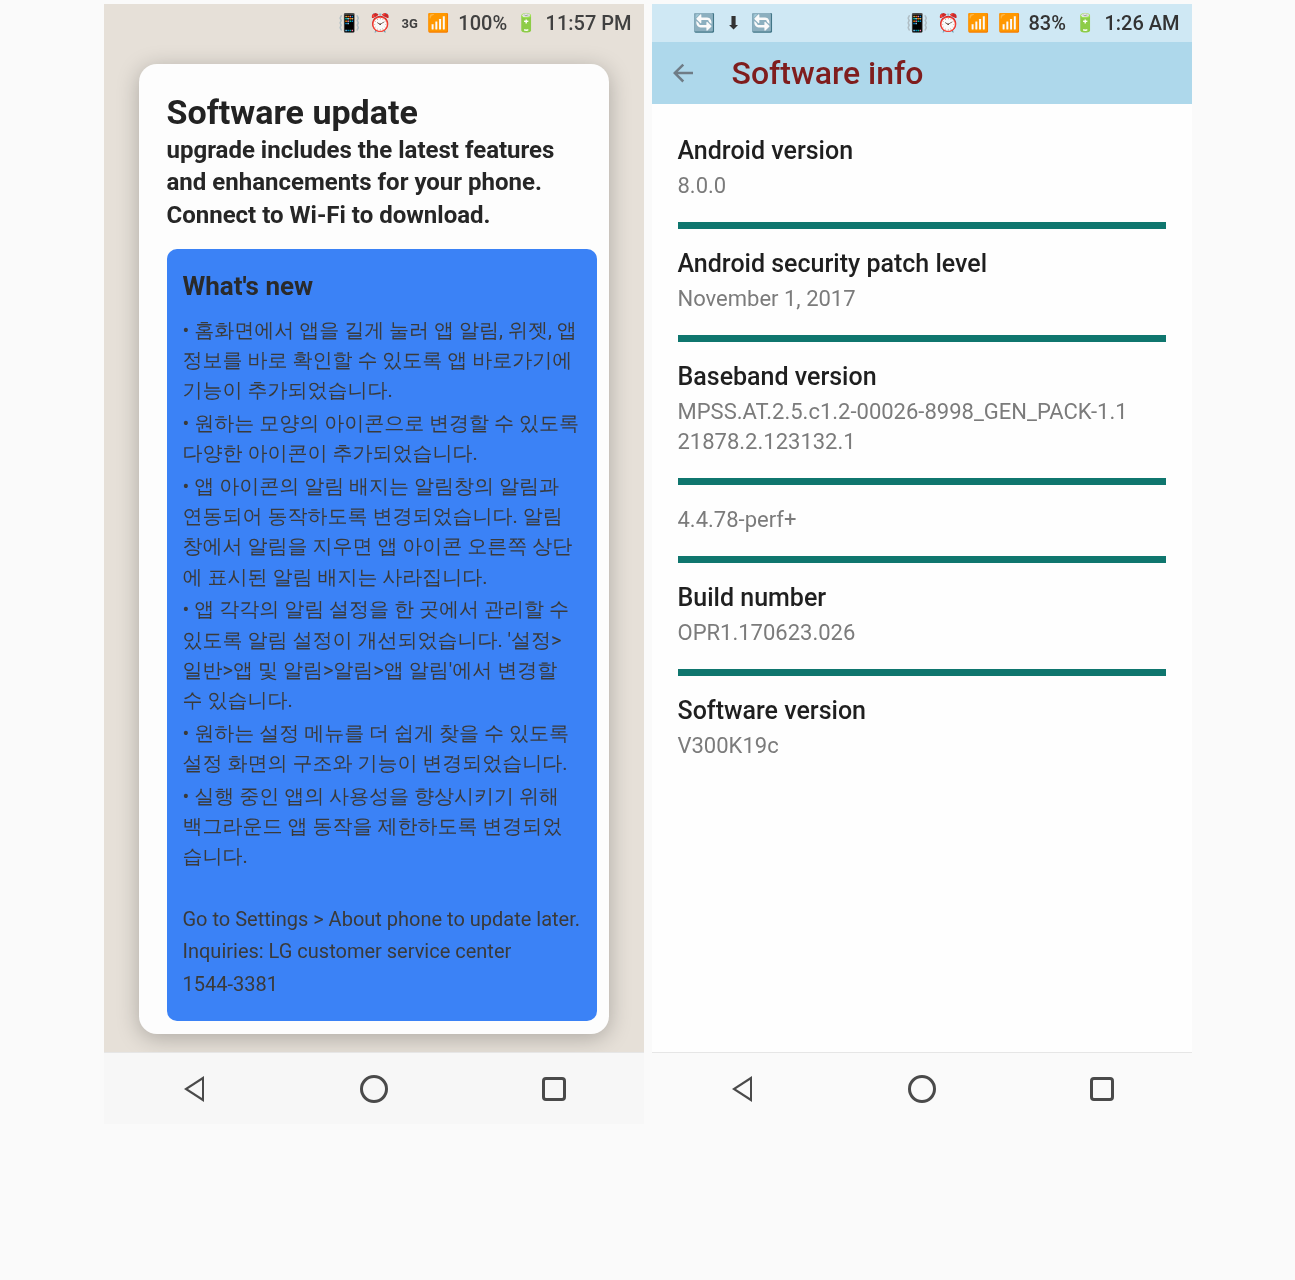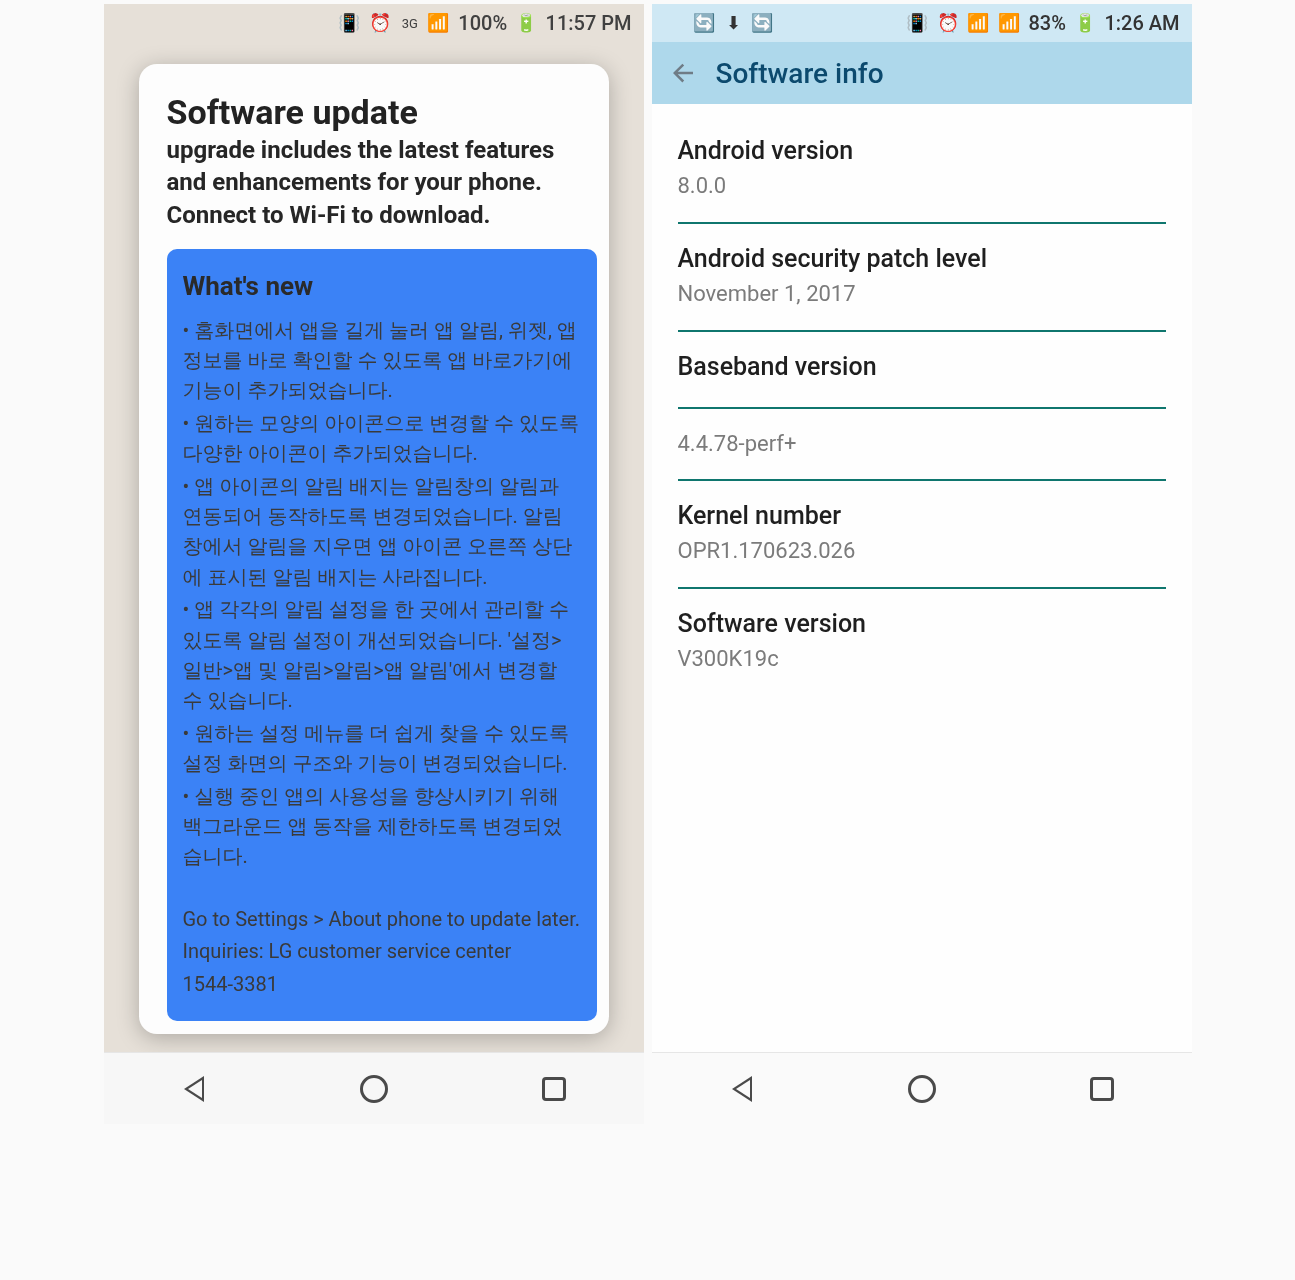--- a/index.html
+++ b/index.html
@@ -27,21 +27,21 @@
     padding: 0 12px;
     gap: 8px;
     font-size: 20px;
     color: #404040;
     font-weight: 500;
   }
   .status-bar.dark { color: #404040; background: #e6e0d8; }
   .status-bar.light { color: #333; background: #cfe8f4; }
   .status-left { display:flex; align-items:center; gap:10px; margin-right:auto; padding-left:30px;}
   .icon-glyph { font-size: 18px; line-height: 1; }
-  .net-label { font-size: 13px; font-weight: 400; margin: 0 2px; }
+  .net-label { font-size: 13px; font-weight: 700; margin: 0 2px; }
   
   .left-phone { background: #e6e0d8; }
   .dialog {
     position: absolute;
     top: 60px; left: 35px; right: 35px; bottom: 90px;
     background: #fdfdfd;
     border-radius: 18px;
     box-shadow: 0 4px 22px rgba(0,0,0,0.25);
     padding: 28px 12px 20px 28px;
     display: flex;
@@ -94,26 +94,27 @@
   .app-bar {
     background: #aed8eb;
     height: 62px;
     display: flex;
     align-items: center;
     padding: 0 16px;
     gap: 18px;
   }
   .back-arrow { color:#6f7c86; }
   .app-title {
-    font-size: 28px;
-    font-weight: 500;
-    color: #0c4a6e;
+    font-size: 32px;
+    font-weight: 500;
+    color: #7f1d1d;
+    margin-left: 16px;
   }
   .settings-list { padding: 12px 26px 0 26px; }
-  .setting-item { padding: 20px 0; border-bottom: 2px solid #0f766e; }
+  .setting-item { padding: 20px 0; border-bottom: 7px solid #0f766e; }
   .setting-item:last-child { border-bottom: none; }
   .setting-label {
     font-size: 25px;
     color: #1f1f1f;
     font-weight: 500;
     margin-bottom: 6px;
   }
   .setting-value {
     font-size: 22px;
     color: #7b7b7b;
@@ -234,26 +235,27 @@
     <div class="setting-item">
       <div class="setting-label">Android version</div>
       <div class="setting-value">8.0.0</div>
     </div>
     <div class="setting-item">
       <div class="setting-label">Android security patch level</div>
       <div class="setting-value">November 1, 2017</div>
     </div>
     <div class="setting-item">
       <div class="setting-label">Baseband version</div>
+      <div class="setting-value">MPSS.AT.2.5.c1.2-00026-8998_GEN_PACK-1.1 21878.2.123132.1</div>
     </div>
     <div class="setting-item">
       <div class="setting-value">4.4.78-perf+</div>
     </div>
     <div class="setting-item">
-      <div class="setting-label">Kernel number</div>
+      <div class="setting-label">Build number</div>
       <div class="setting-value">OPR1.170623.026</div>
     </div>
     <div class="setting-item">
       <div class="setting-label">Software version</div>
       <div class="setting-value">V300K19c</div>
     </div>
   </div>
 
   <div class="nav-bar">
     <div class="nav-btn">

